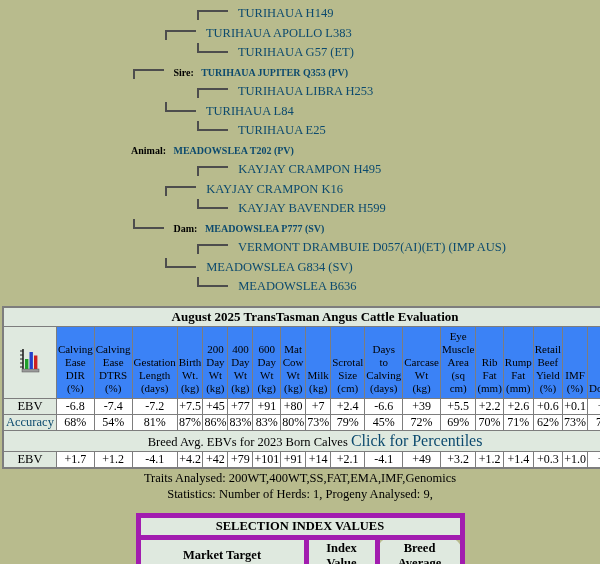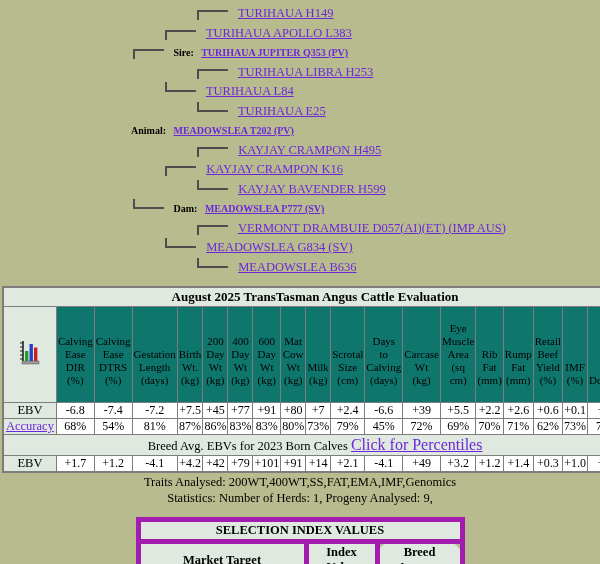--- a/index.html
+++ b/index.html
@@ -2,21 +2,21 @@
 <html><head>
 <meta charset="utf-8">
 <style>
   html,body{margin:0;padding:0;}
   body{
     width:600px;height:564px;overflow:hidden;
     background:#b8bb8d;
     font-family:"Liberation Serif", serif;
     color:#000;
   }
-  a{color:#6d28d9;text-decoration:underline;cursor:pointer;}
+  a{color:#0c4a6e;cursor:pointer;}
   
   .pedigree{padding-top:4px;}
   .prow{height:19.5px;line-height:19.5px;white-space:nowrap;font-size:12.5px;}
   .prow.key{font-size:10px;font-weight:bold;}
   .gen1{margin-left:133px;}
   .gen2{margin-left:165px;}
   .gen3{margin-left:197px;}
   .gen0{margin-left:131px;}
   .rolelabel{font-weight:bold;margin-right:5px;}
   .elbow{display:inline-block;width:29px;height:8px;margin-right:7px;position:relative;}
@@ -25,21 +25,21 @@
   
   table.ebv{
     border-collapse:collapse;margin:9px 2px 0 2px;width:596px;
     border:2px solid #7d7d7d;table-layout:auto;
   }
   table.ebv td{border:1px solid #7d7d7d;background:#ffffff;text-align:center;
     font-size:12px;padding:0 1px;}
   table.ebv td.shade{background:#dfe9df;}
   table.ebv td.title{font-weight:bold;font-size:13px;padding:1px 0;}
   table.ebv td.h{white-space:pre-line;vertical-align:bottom;font-size:11px;line-height:13px;
-    background:#0f766e;padding:15px 1px;}
+    background:#3b82f6;padding:3px 1px;}
   table.ebv td.rowlab{text-align:center;background:#dfe9df;font-size:12.5px;padding:0 2px;}
   table.ebv td.iconcell{background:#dfe9df;vertical-align:middle;}
   table.ebv td.band{background:#dfe9df;font-size:12.5px;padding:1px 0;}
   .smalllink{font-size:16px;}
   
   .noteline{text-align:center;font-size:12.5px;line-height:14px;margin-top:2px;}
   .noteline b{font-weight:normal;}
   
   table.sel{
     border-collapse:collapse;margin:12px auto 0 auto;
@@ -57,20 +57,24 @@
 
 <div class="pedigree">
 
   <div class="prow gen3">
     <span class="elbow down"></span>
     <a>TURIHAUA H149</a>
   </div>
   <div class="prow gen2">
     <span class="elbow down"></span>
     <a>TURIHAUA APOLLO L383</a>
+  </div>
+  <div class="prow gen3">
+    <span class="elbow up"></span>
+    <a>TURIHAUA G57 (ET)</a>
   </div>
   <div class="prow gen1 key">
     <span class="elbow down"></span>
     <span class="rolelabel">Sire:</span>
     <a>TURIHAUA JUPITER Q353 (PV)</a>
   </div>
   <div class="prow gen3">
     <span class="elbow down"></span>
     <a>TURIHAUA LIBRA H253</a>
   </div>

